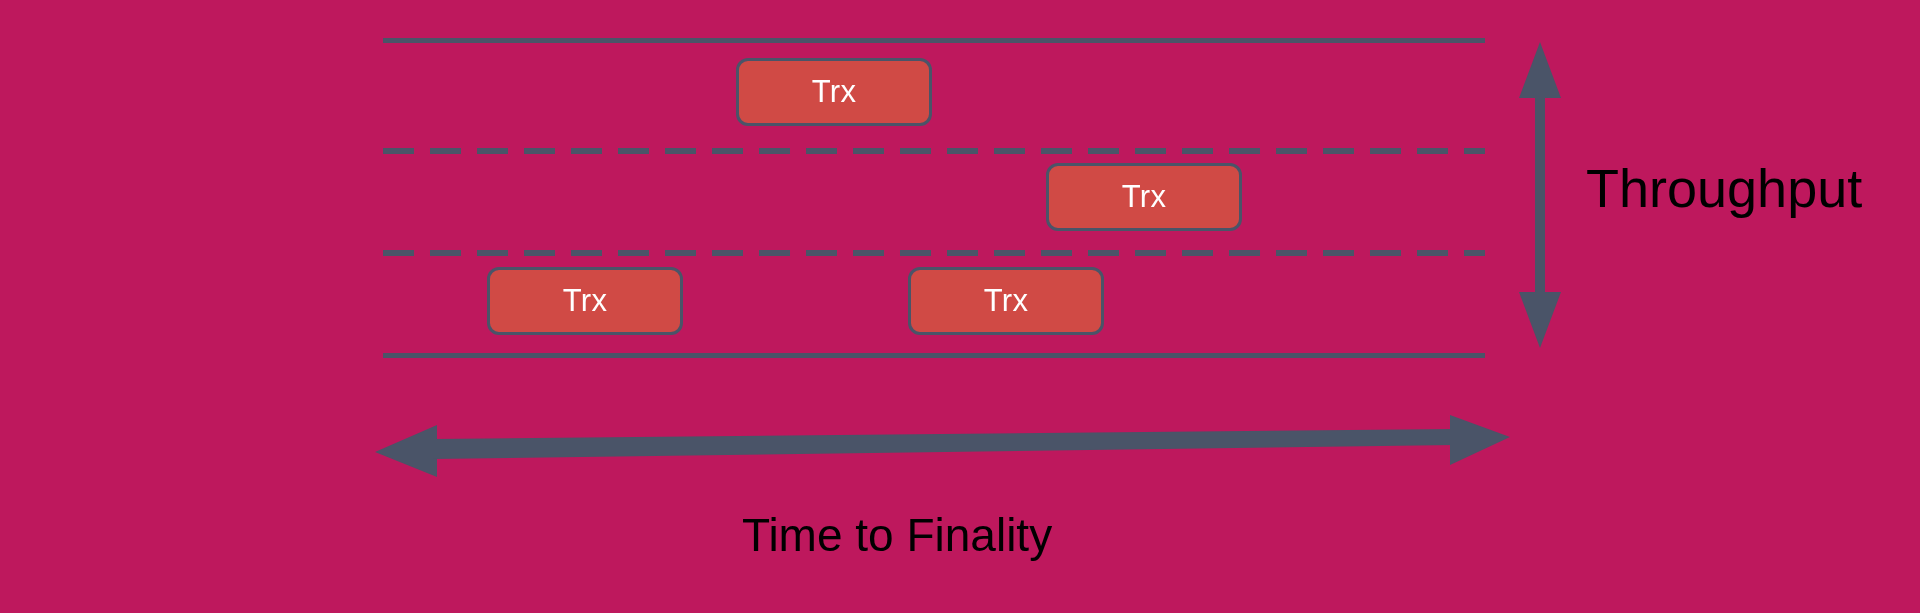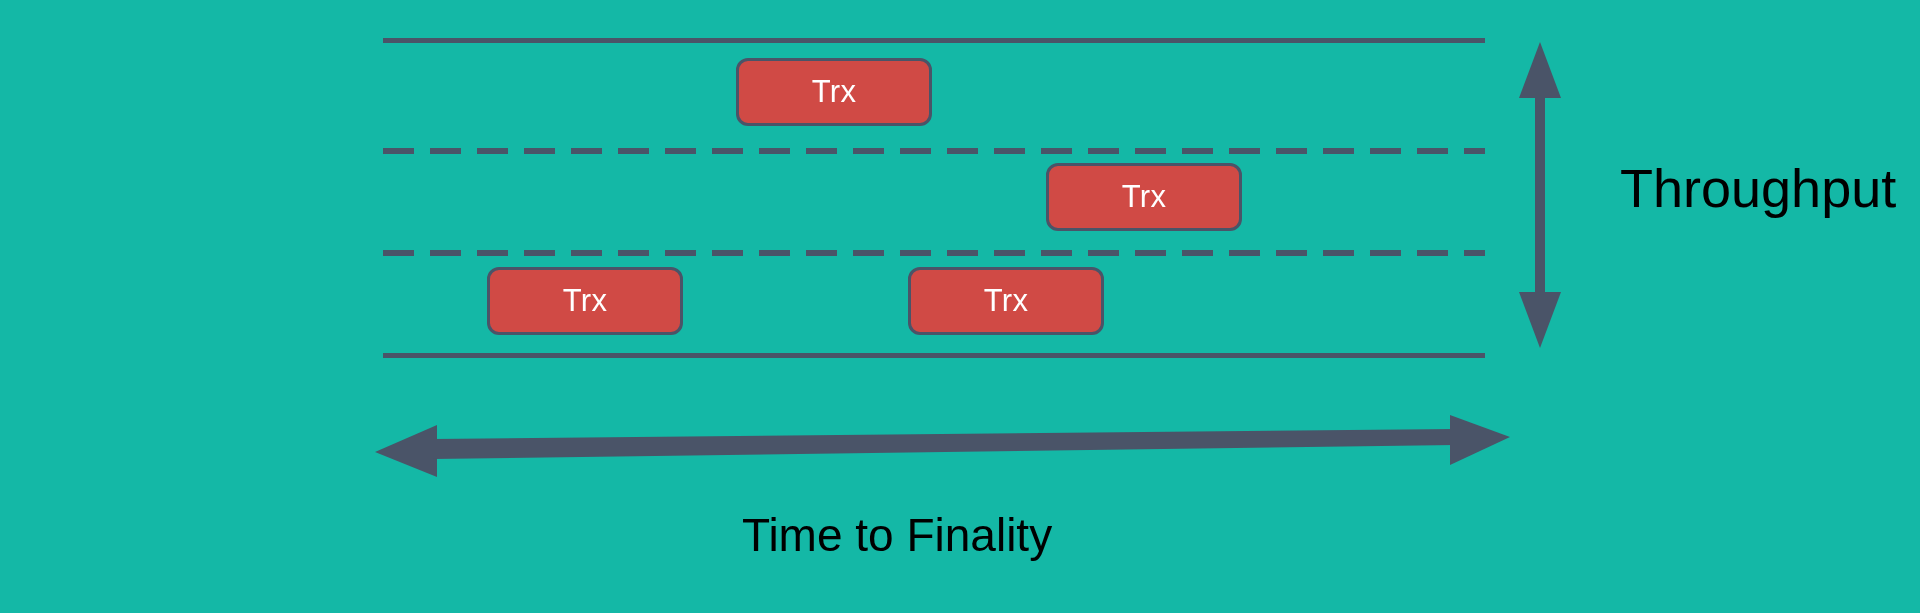--- a/index.html
+++ b/index.html
@@ -84,32 +84,31 @@
   .axis-label {
     position: absolute;
     color: #000000;
     font-family: "Liberation Sans", sans-serif;
     white-space: nowrap;
   }
   #throughput-label {
     left: 1586px;
     top: 157px;
     font-size: 54px;
-    margin-left: 34px;
   }
   #finality-label {
     left: 742px;
     top: 508px;
     font-size: 46px;
   }
 </style>
 </head>
 <body>
 
-<div id="canvas" style="background: #14b8a6;">
+<div id="canvas" style="background: #be185d;">
 
   <div class="lane-line solid-top"></div>
   <div class="lane-line dashed dash-1"></div>
   <div class="lane-line dashed dash-2"></div>
   <div class="lane-line solid-bottom"></div>
 
   <div class="trx-box" id="trx-0" style="left: 736px; top: 58px; width: 196px; height: 68px; background: rgb(208, 74, 69); border-color: rgb(74, 84, 104); color: rgb(255, 255, 255);">Trx</div>
   <div class="trx-box" id="trx-1" style="left: 1046px; top: 163px; width: 196px; height: 68px; background: rgb(208, 74, 69); border-color: rgb(74, 84, 104); color: rgb(255, 255, 255);">Trx</div>
   <div class="trx-box" id="trx-2" style="left: 487px; top: 267px; width: 196px; height: 68px; background: rgb(208, 74, 69); border-color: rgb(74, 84, 104); color: rgb(255, 255, 255);">Trx</div>
   <div class="trx-box" id="trx-3" style="left: 908px; top: 267px; width: 196px; height: 68px; background: rgb(208, 74, 69); border-color: rgb(74, 84, 104); color: rgb(255, 255, 255);">Trx</div>

